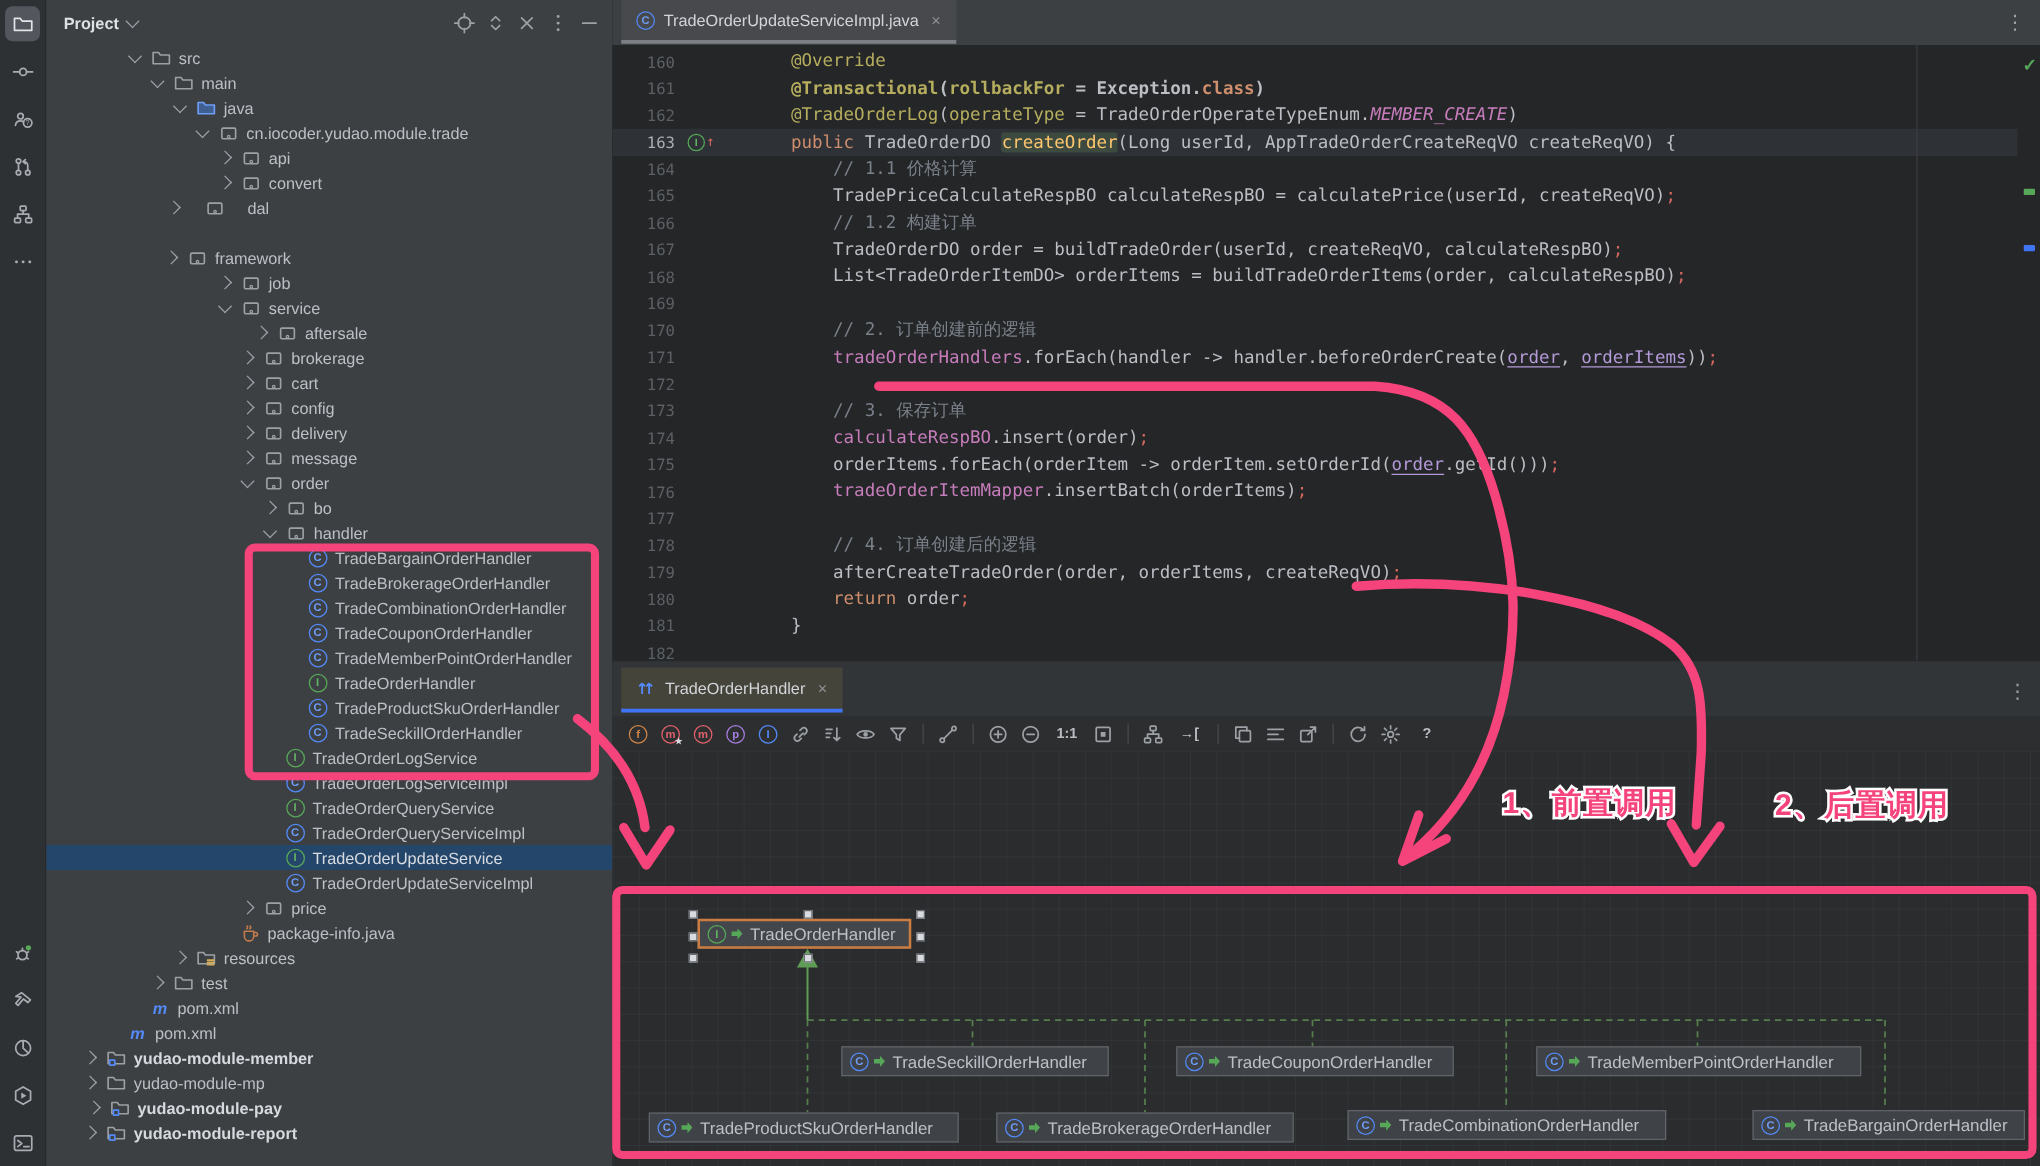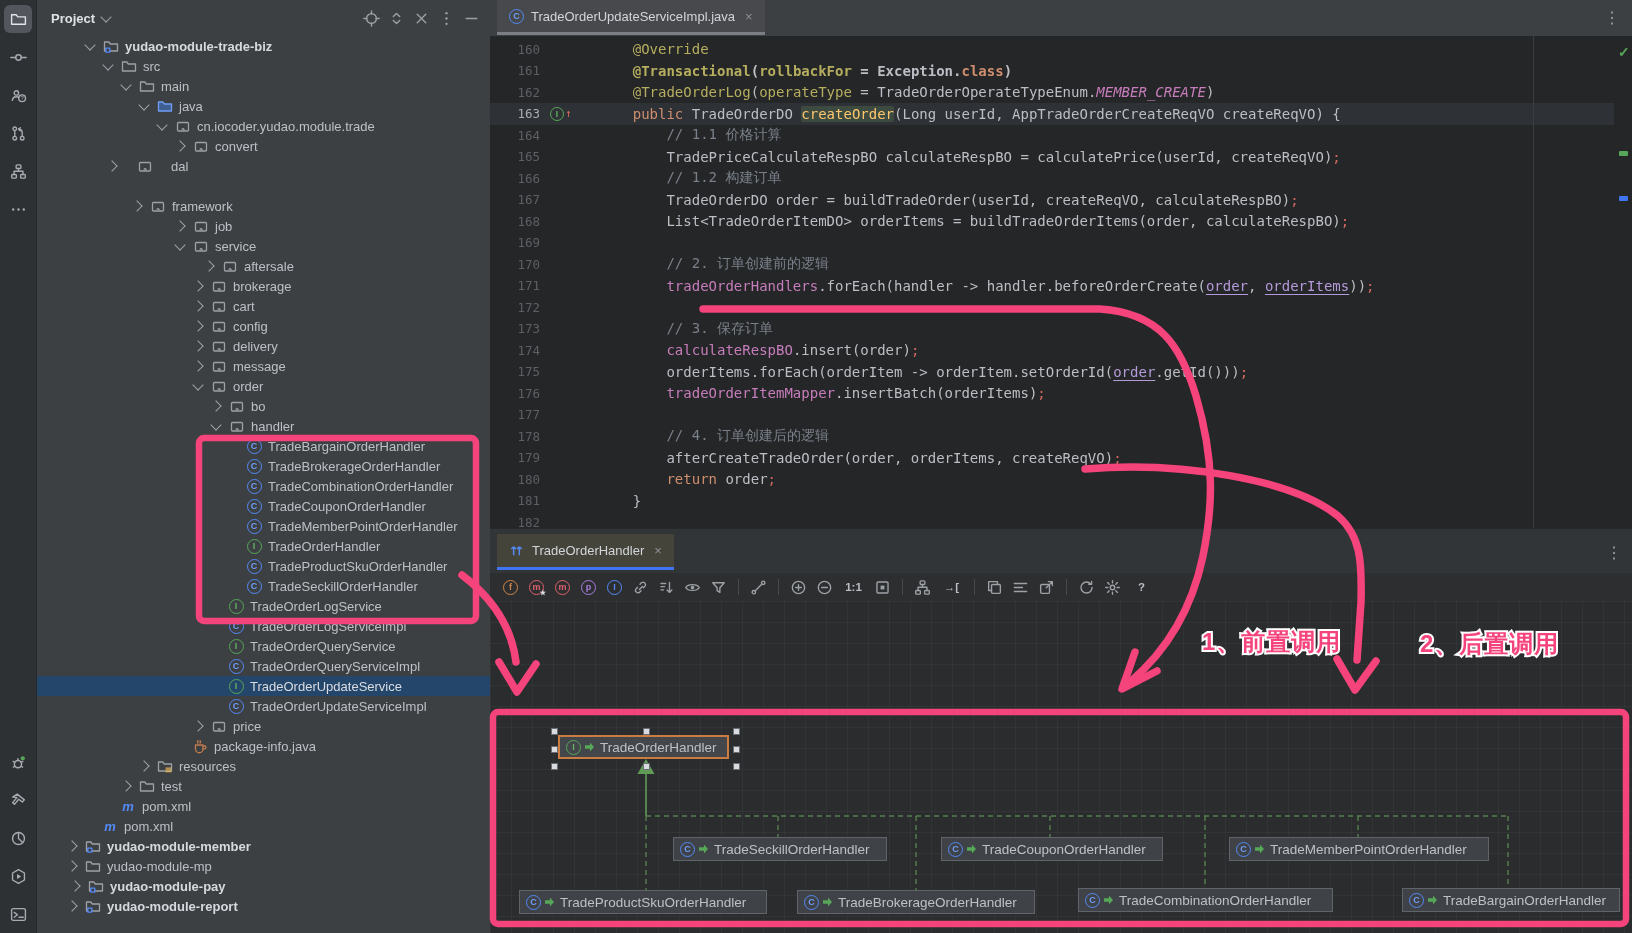--- a/index.html
+++ b/index.html
@@ -194,30 +194,20 @@
           </svg>
         </span>
         <span class="hdr-ic">
           <svg width="17" height="17" viewBox="0 0 16 16" fill="none" stroke="currentColor" stroke-width="1.3" stroke-linecap="round" stroke-linejoin="round">
             <path d="M3 8h10"></path>
           </svg>
         </span>
       </span>
   </div>
   <div id="tree">
-      <div class="trow bold" style="padding-left: 49px;">
-        <span class="chev down"></span>
-        <span class="ti">
-          <svg width="17" height="17" viewBox="0 0 16 16" fill="none" stroke="#9da1a6" stroke-width="1.3" stroke-linecap="round" stroke-linejoin="round">
-            <path d="M1.5 3.5h4.3l1.5 2h7.2v7h-13z"></path>
-            <rect x="2.8" y="9.6" width="4" height="4" fill="#3d4043" stroke="#548af7"></rect>
-          </svg>
-        </span>
-        <span>yudao-module-trade-biz</span>
-      </div>
       <div class="trow" style="padding-left: 67px;">
         <span class="chev down"></span>
         <span class="ti">
           <svg width="17" height="17" viewBox="0 0 16 16" fill="none" stroke="#9da1a6" stroke-width="1.3" stroke-linecap="round" stroke-linejoin="round">
             <path d="M1.5 3.5h4.3l1.5 2h7.2v7h-13z"></path>
           </svg>
         </span>
         <span>src</span>
       </div>
       <div class="trow" style="padding-left: 85px;">
@@ -249,23 +239,33 @@
         <span>cn.iocoder.yudao.module.trade</span>
       </div>
       <div class="trow" style="padding-left: 139px;">
         <span class="chev right"></span>
         <span class="ti">
           <svg width="17" height="17" viewBox="0 0 16 16" fill="none" stroke="#9da1a6" stroke-width="1.3" stroke-linecap="round" stroke-linejoin="round">
             <rect x="2.5" y="4" width="11" height="8.5" rx="1"></rect>
             <circle cx="8" cy="10.8" r="1" fill="#3d4043" stroke-width="1"></circle>
           </svg>
         </span>
+        <span>api</span>
+      </div>
+      <div class="trow" style="padding-left: 139px;">
+        <span class="chev right"></span>
+        <span class="ti">
+          <svg width="17" height="17" viewBox="0 0 16 16" fill="none" stroke="#9da1a6" stroke-width="1.3" stroke-linecap="round" stroke-linejoin="round">
+            <rect x="2.5" y="4" width="11" height="8.5" rx="1"></rect>
+            <circle cx="8" cy="10.8" r="1" fill="#3d4043" stroke-width="1"></circle>
+          </svg>
+        </span>
         <span>convert</span>
       </div>
-      <div class="trow" style="padding-left: 71px; gap: 12px;">
+      <div class="trow" style="padding-left: 98px; gap: 12px;">
         <span class="chev right"></span>
         <span class="ti">
           <svg width="17" height="17" viewBox="0 0 16 16" fill="none" stroke="#9da1a6" stroke-width="1.3" stroke-linecap="round" stroke-linejoin="round">
             <rect x="2.5" y="4" width="11" height="8.5" rx="1"></rect>
             <circle cx="8" cy="10.8" r="1" fill="#3d4043" stroke-width="1"></circle>
           </svg>
         </span>
         <span>dal</span>
       </div>
       <div class="trow" style="padding-left: 96px; margin-top: 20px;">

